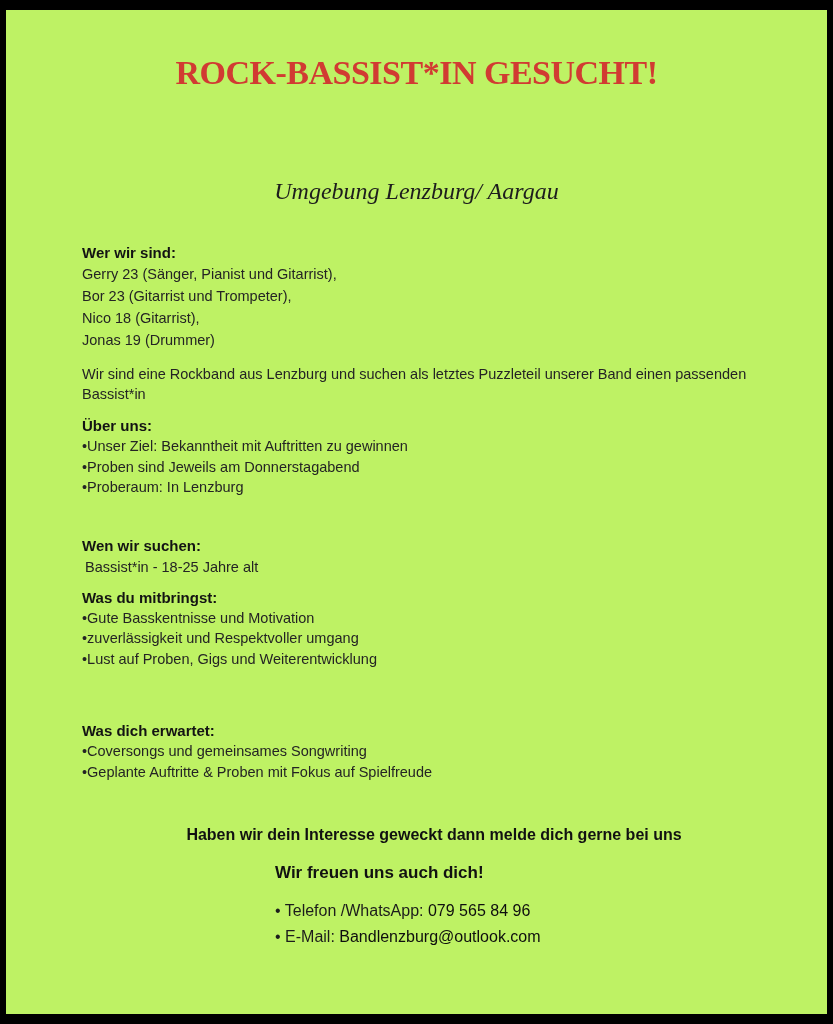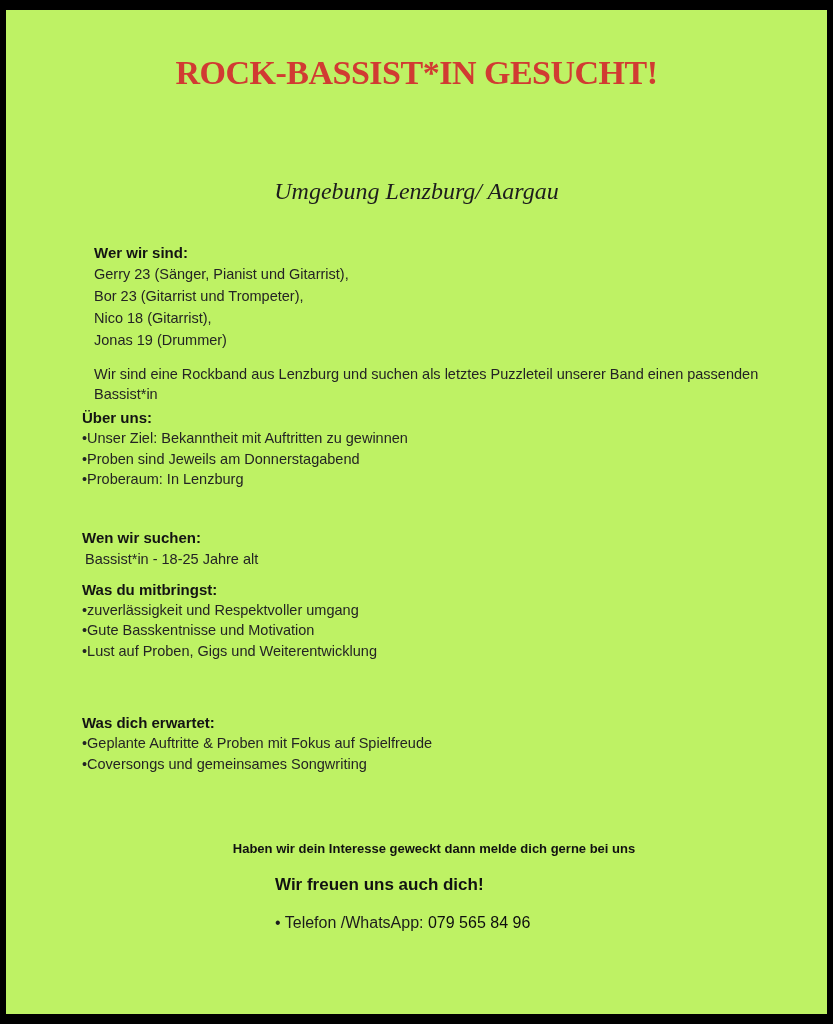--- a/index.html
+++ b/index.html
@@ -39,35 +39,35 @@
     margin-right: 40px;
     font-size: 14.5px;
     color: #242424;
   }
   .sec-heading {
     font-weight: 700;
     font-size: 15px;
     color: #131313;
     line-height: 20px;
   }
-  .sec1 { margin-top: 38px; margin-left: 12px; }
+  .sec1 { margin-top: 38px; }
   .member-line { line-height: 22px; }
   .paragraph { margin-top: 13px; line-height: 20px; }
-  .sec2 { margin-top: 4px; }
+  .sec2 { margin-top: 12px; }
   .bullet { line-height: 20.5px; }
   .bullet::before { content: "\2022 "; }
   .sec3 { margin-top: 38px; }
   .plain-line { line-height: 22px; padding-left: 3px; }
   .sec4 { margin-top: 10px; }
   .sec5 { margin-top: 52px; }
   .cta {
-    margin-top: 67px;
+    margin-top: 44px;
     text-align: center;
     font-weight: 700;
-    font-size: 13px;
+    font-size: 16px;
     color: #111;
     padding-left: 35px;
   }
   .footer-block {
     margin-left: 269px;
     margin-right: 20px;
   }
   .closing {
     margin-top: 19px;
     font-weight: 700;
@@ -106,38 +106,42 @@
       <div class="bullet">Proberaum: In Lenzburg</div>
     </div>
 
     <div class="section sec3">
       <div class="sec-heading">Wen wir suchen:</div>
       <div class="plain-line">Bassist*in - 18-25 Jahre alt</div>
     </div>
 
     <div class="section sec4">
       <div class="sec-heading">Was du mitbringst:</div>
+      <div class="bullet">Gute Basskentnisse und Motivation</div>
       <div class="bullet">zuverlässigkeit und Respektvoller umgang</div>
-      <div class="bullet">Gute Basskentnisse und Motivation</div>
       <div class="bullet">Lust auf Proben, Gigs und Weiterentwicklung</div>
     </div>
 
     <div class="section sec5">
       <div class="sec-heading">Was dich erwartet:</div>
+      <div class="bullet">Coversongs und gemeinsames Songwriting</div>
       <div class="bullet">Geplante Auftritte &amp; Proben mit Fokus auf Spielfreude</div>
-      <div class="bullet">Coversongs und gemeinsames Songwriting</div>
     </div>
 
   </div>
 
   <div class="cta">Haben wir dein Interesse geweckt dann melde dich gerne bei uns</div>
 
   <div class="footer-block">
     <div class="closing">Wir freuen uns auch dich!</div>
     <div class="contact-list">
       <div class="contact-line">
         <span>Telefon /WhatsApp:</span>
         <span class="contact-value">079 565 84 96</span>
       </div>
+      <div class="contact-line">
+        <span>E-Mail:</span>
+        <span class="contact-value">Bandlenzburg@outlook.com</span>
+      </div>
     </div>
   </div>
 
 </div>
 
 </body></html>

